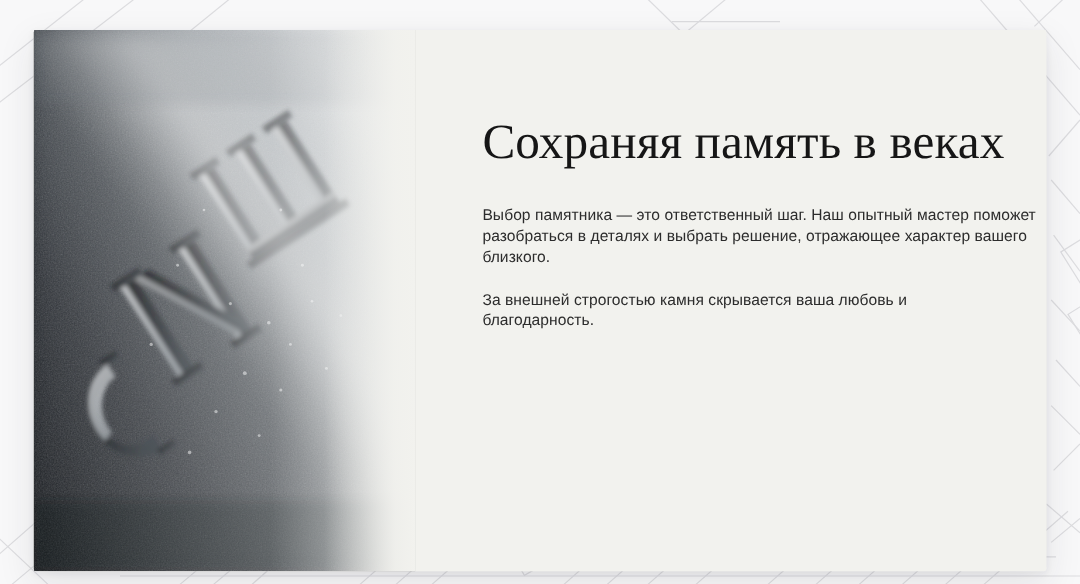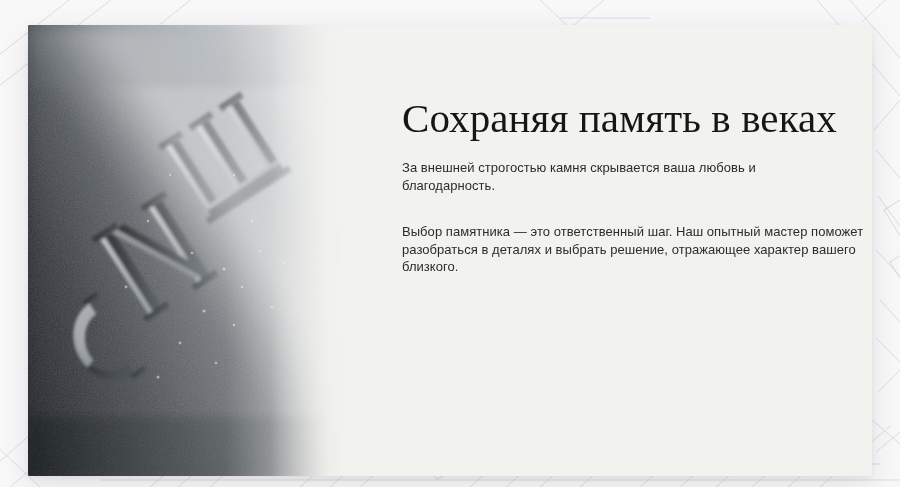--- a/index.html
+++ b/index.html
@@ -321,19 +321,19 @@
 
           <rect width="318" height="451" fill="url(#rightWash)"></rect>
         </g>
       </svg>
       <div class="photo-fade"></div>
     </div>
 
     <div class="text-panel">
       <div class="content">
         <h1 class="headline">Сохраняя память в веках</h1>
+        <p class="paragraph para-1">Выбор памятника — это ответственный шаг. Наш опытный мастер поможет разобраться в деталях и выбрать решение, отражающее характер вашего близкого.</p>
         <p class="paragraph para-2">За внешней строгостью камня скрывается ваша любовь и благодарность.</p>
-        <p class="paragraph para-1">Выбор памятника — это ответственный шаг. Наш опытный мастер поможет разобраться в деталях и выбрать решение, отражающее характер вашего близкого.</p>
       </div>
     </div>
 
   </div>
 </div>
 
 </body></html>

